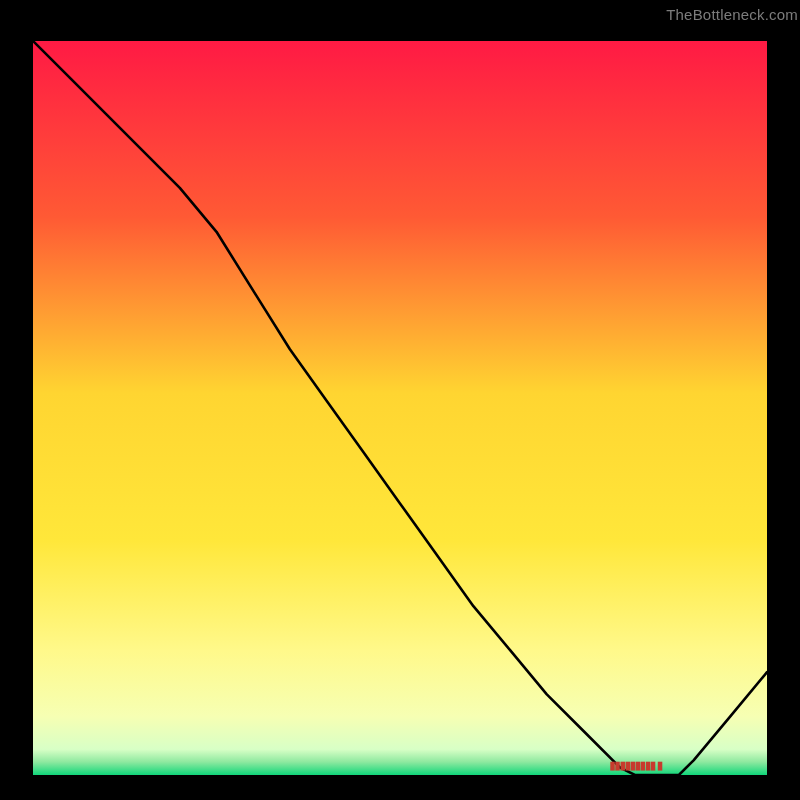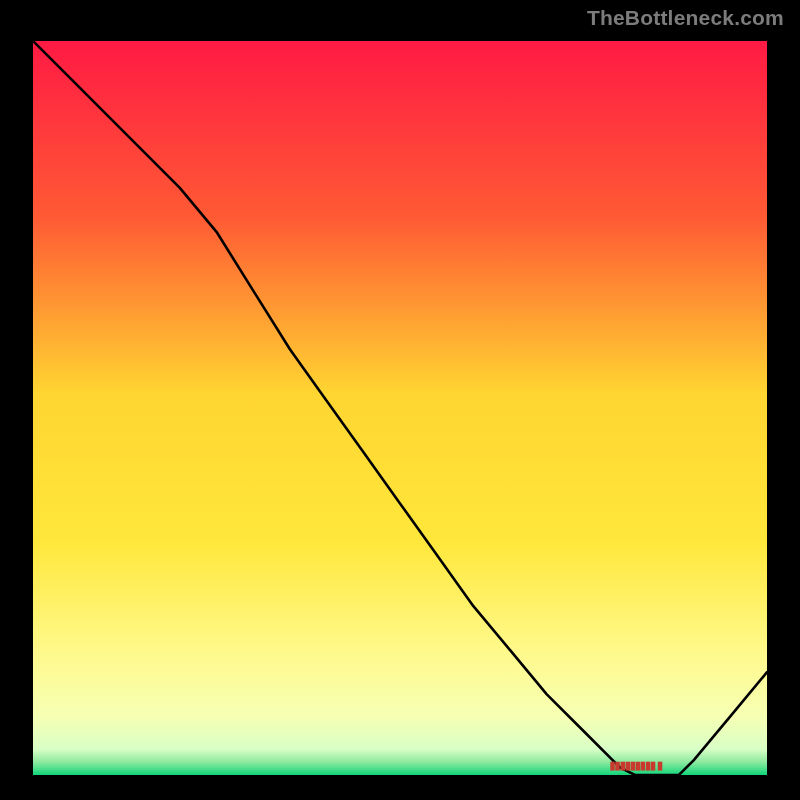--- a/index.html
+++ b/index.html
@@ -13,24 +13,24 @@
   }
   .frame {
     position: relative;
     width: 800px;
     height: 800px;
     background: #000;
   }
   .attribution {
     position: absolute;
     top: 6px;
-    right: 16px;
+    right: 2px;
     color: #7c7c7c;
-    font-size: 21px;
-    font-weight: 700;
+    font-size: 15px;
+    font-weight: 400;
     letter-spacing: 0.2px;
   }
   .plot-outer {
     position: absolute;
     left: 28px;
     top: 36px;
     width: 744px;
     height: 744px;
     background: #000;
     box-sizing: border-box;

